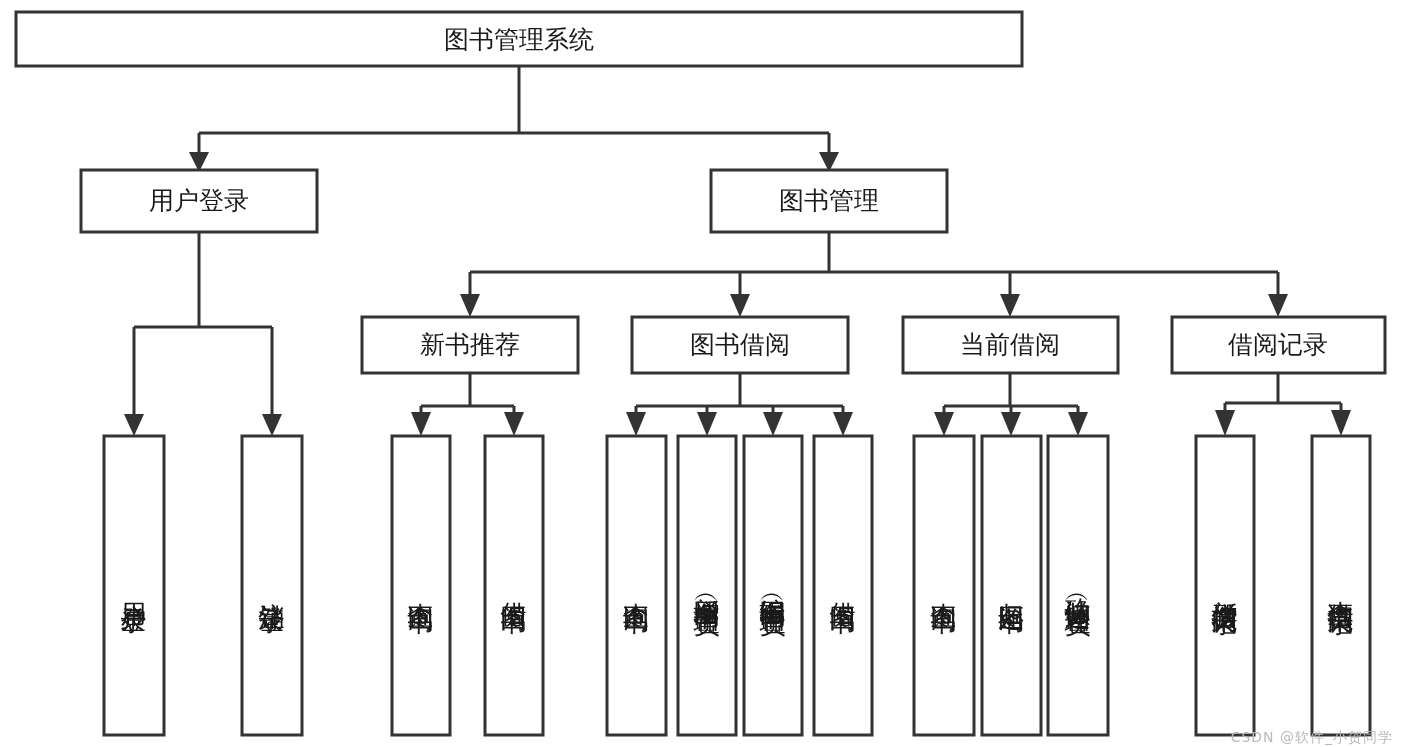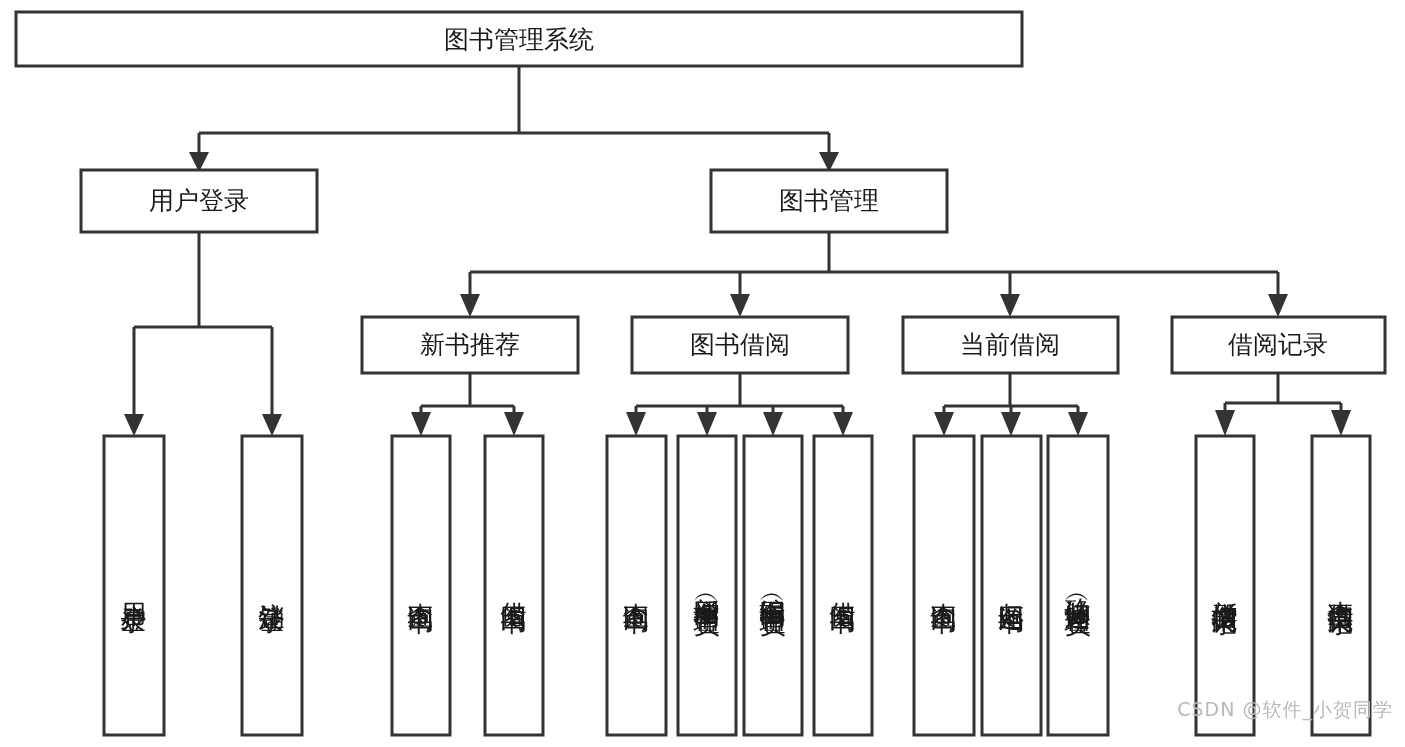--- a/index.html
+++ b/index.html
@@ -56,23 +56,23 @@
     letter-spacing: 2px;
     display: flex;
     align-items: flex-start;
     justify-content: center;
     white-space: nowrap;
     pointer-events: none;
   }
   .watermark {
     position: absolute;
     right: 12px;
-    bottom: 24px;
+    bottom: 0;
     font-family: "DejaVu Sans", "Liberation Sans", sans-serif;
-    font-size: 19px;
+    font-size: 14px;
     color: #b9b9b9;
     letter-spacing: 1px;
     white-space: nowrap;
   }
 </style>
 </head>
 <body>
 
 <div id="canvas-wrap">
 

